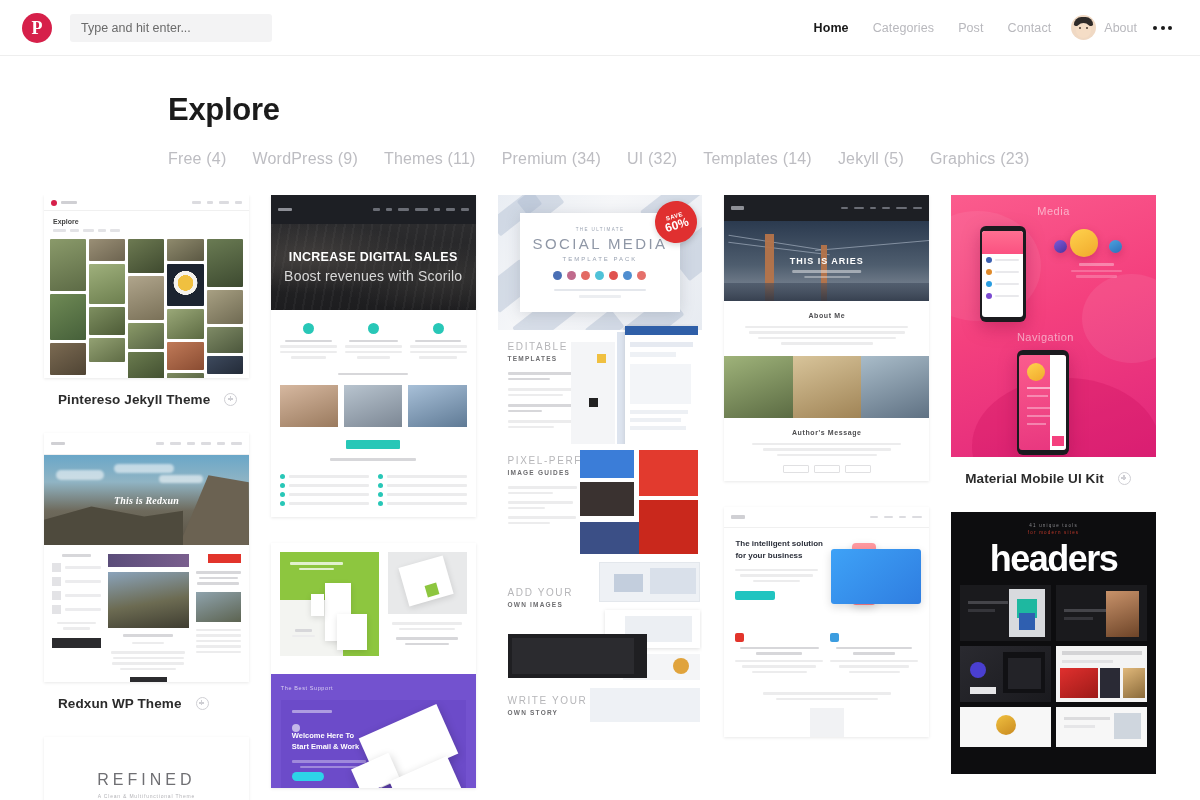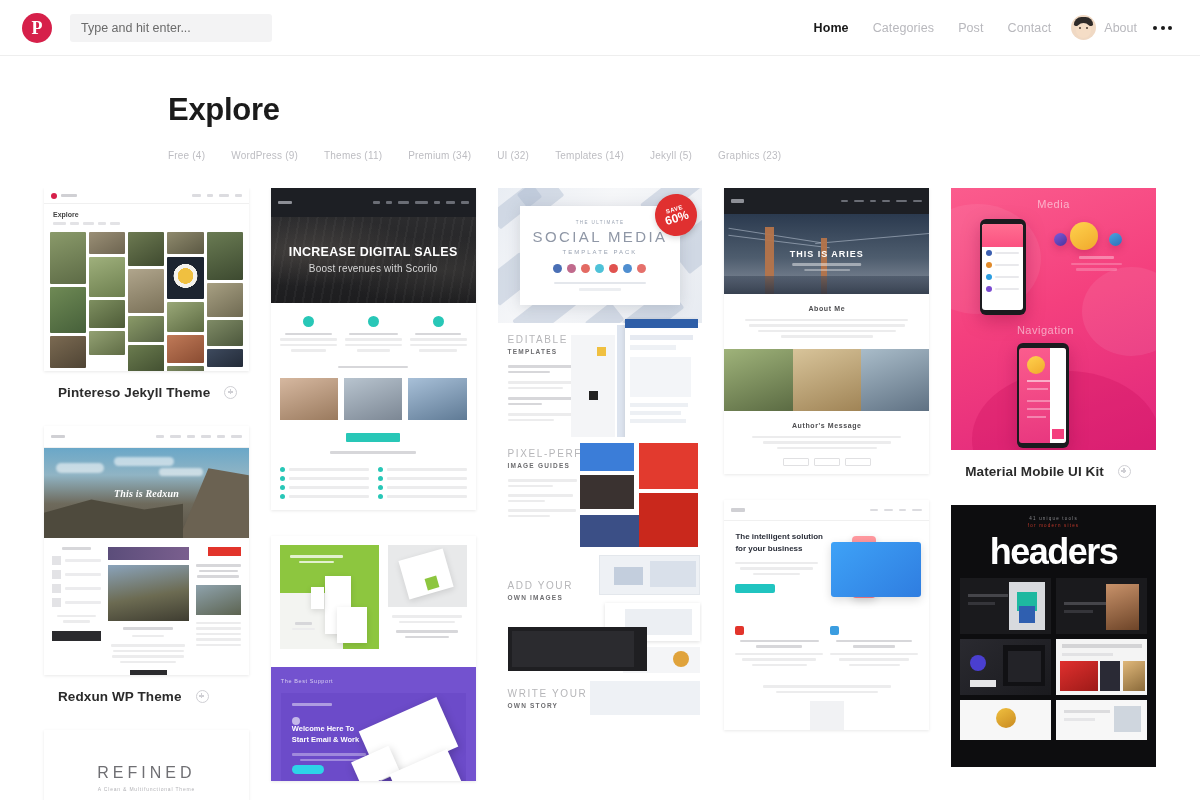--- a/index.html
+++ b/index.html
@@ -129,21 +129,21 @@
     letter-spacing: -0.3px;
     font-family: "Liberation Sans", sans-serif;
   }
   .filters {
     margin: 22px 0 0 168px;
     display: flex;
     gap: 0px;
     flex-wrap: nowrap;
   }
   .filter {
-    font-size: 10px;
+    font-size: 16px;
     color: #bdbdc2;
     cursor: pointer;
     padding-right: 26px;
     white-space: nowrap;
     letter-spacing: .2px;
   }
 
   
   .grid {
     margin: 27px 0 0 0;
@@ -227,21 +227,21 @@
     content:""; position:absolute; inset:0;
     background:
       radial-gradient(ellipse at 18% 40%, rgba(120,110,100,.35), transparent 48%),
       radial-gradient(ellipse at 84% 62%, rgba(90,86,80,.32), transparent 46%),
       repeating-linear-gradient(100deg, rgba(255,255,255,.035) 0 2px, transparent 2px 9px);
   }
   .sc-h1 {
     position: relative; color: #fff; font-size: 12.5px; font-weight: bold;
     letter-spacing: .3px; font-family: "Liberation Sans", sans-serif;
   }
-  .sc-h2 { position: relative; color: #d8d8d8; font-size: 10px; margin-top: 4px; letter-spacing:.2px;}
+  .sc-h2 { position: relative; color: #d8d8d8; font-size: 14px; margin-top: 4px; letter-spacing:.2px;}
   .sc-feats { display: flex; padding: 13px 9px 9px 9px; gap: 8px; background:#fff;}
   .sc-feat { flex: 1; text-align: center; }
   .sc-dot {
     width: 11px; height: 11px; border-radius: 50%; background: #28c7b7;
     margin: 0 auto 6px auto;
   }
   .ln { height: 2.5px; background: #ececed; border-radius: 1px; margin: 0 auto 3px auto; }
   .ln.d { background: #d7d7da; }
   .sc-thumbs { display: flex; gap: 6px; padding: 6px 9px 9px 9px; background:#fff; }
   .sc-thumbs .t { flex: 1; height: 42px; background-size: cover; background-position: center; }

